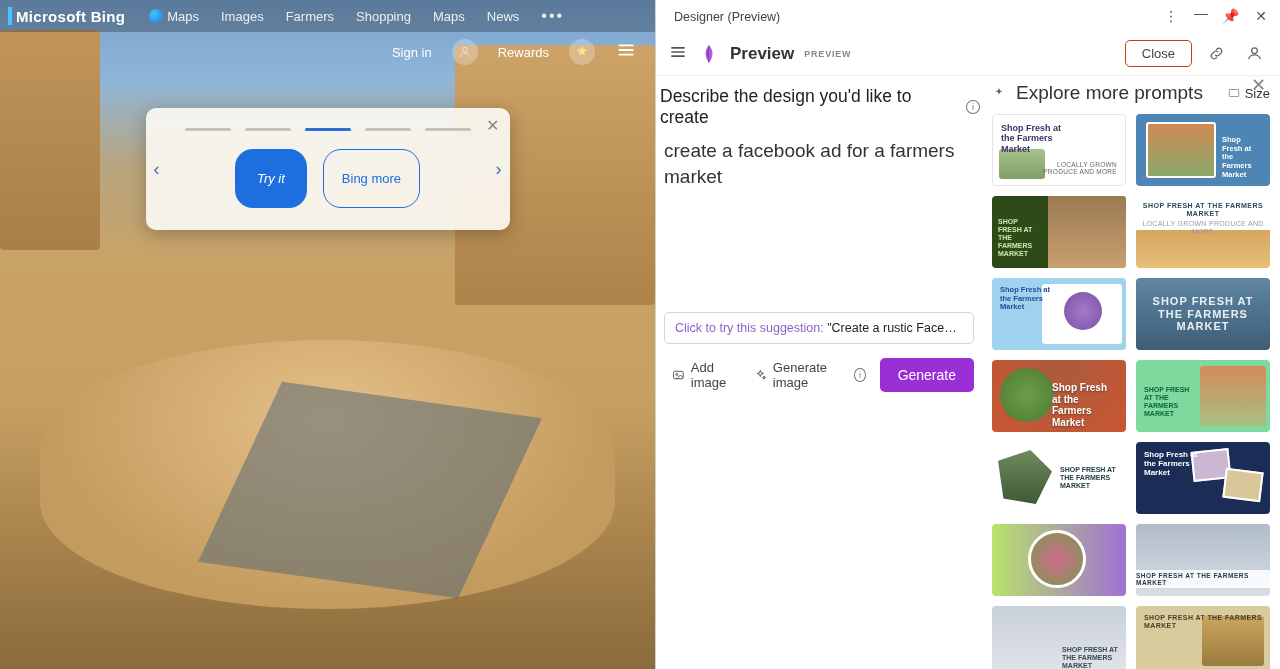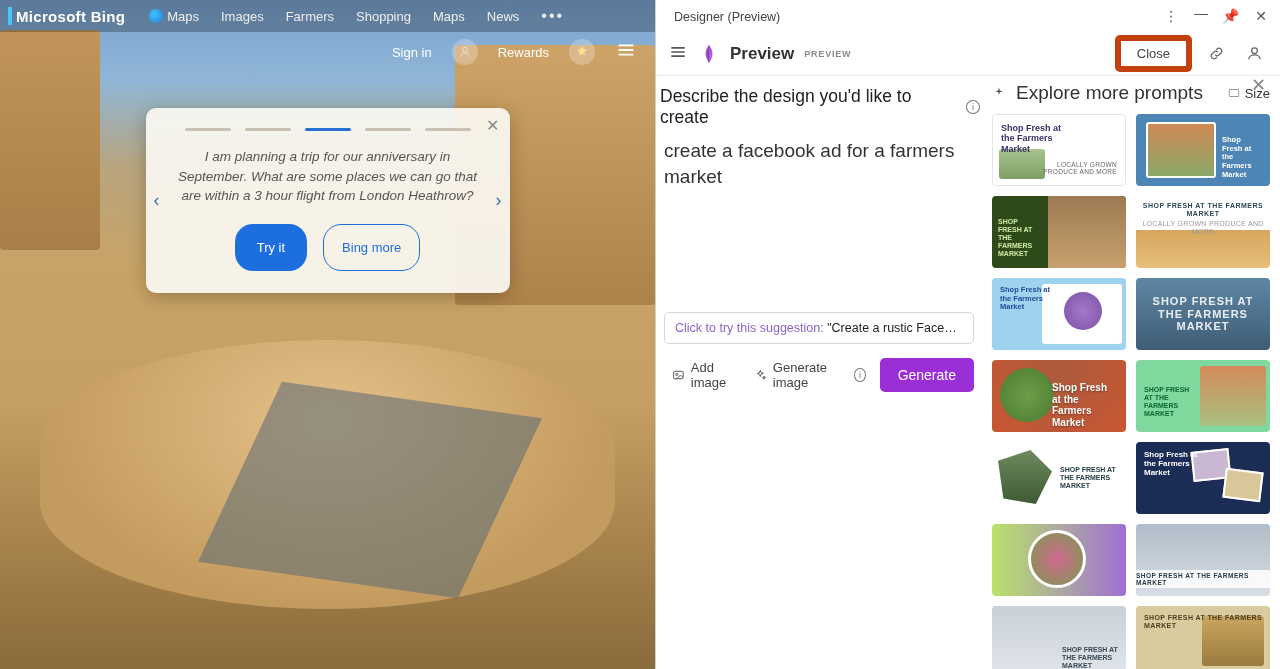--- a/index.html
+++ b/index.html
@@ -45,40 +45,40 @@
 
 .promo-card { position: relative; z-index: 5; width: 364px; margin: 36px auto 0; background: rgba(251,248,242,.92); border-radius: 10px; padding: 20px 26px 22px; text-align: center; box-shadow: 0 4px 18px rgba(0,0,0,.25); }
 .promo-close { position: absolute; top: 8px; right: 10px; color: #888; font-size: 16px; cursor: pointer; }
 .promo-dots { display: flex; justify-content: center; gap: 14px; margin-bottom: 16px; }
 .promo-dots span { width: 46px; height: 3px; background: #c9c2b3; border-radius: 2px; }
 .promo-dots span.active { background: #2a6fd6; }
 .promo-text { font-style: italic; color: #555; font-size: 13.5px; line-height: 1.45; padding: 0 6px; }
 .promo-arrows { position: absolute; top: 50%; left: 0; right: 0; display: flex; justify-content: space-between; padding: 0 8px; transform: translateY(-50%); pointer-events: none; }
 .promo-arrows span { color: #3a6fbf; font-size: 18px; cursor: pointer; pointer-events: auto; }
 .promo-buttons { display: flex; justify-content: center; gap: 16px; margin-top: 18px; }
-.btn-primary { background: #1d6fe0; color: #fff; border: none; border-radius: 18px; padding: 16px 22px; font-size: 13px; cursor: pointer; }
+.btn-primary { background: #1d6fe0; color: #fff; border: none; border-radius: 18px; padding: 22px 22px; font-size: 13px; cursor: pointer; font-style: italic; }
 .btn-secondary { background: transparent; color: #1d6fe0; border: 1.5px solid #1d6fe0; border-radius: 18px; padding: 7px 18px; font-size: 13px; cursor: pointer; }
 
 
 .designer-pane { flex: 1; height: 669px; background: #fff; display: flex; flex-direction: column; border-left: 1px solid #d0d0d0; }
 .titlebar { height: 32px; display: flex; align-items: flex-end; padding: 8px 10px; font-size: 12.5px; color: #444; }
 .titlebar-title { flex: 1; padding-left: 8px; }
 .titlebar-btns { display: flex; align-items: center; gap: 12px; }
 .titlebar-btns span { cursor: pointer; font-size: 14px; color: #555; width: 18px; text-align: center; }
 .vdots { letter-spacing: 0; font-size: 16px; }
 .min-ic { position: relative; top: -3px; }
 
 .app-header { height: 44px; display: flex; align-items: center; padding: 0 12px; border-bottom: 1px solid #eee; gap: 10px; }
 .menu-icon { cursor: pointer; }
 .menu-icon svg { width: 20px; height: 20px; stroke: #555; }
 .app-logo { width: 22px; height: 22px; }
 .app-name { font-size: 17px; font-weight: 600; color: #333; }
 .preview-tag { font-size: 9px; letter-spacing: .8px; color: #888; font-weight: 600; }
 .header-right { margin-left: auto; display: flex; align-items: center; gap: 10px; }
-.close-btn { border: 6px solid #c2410c; background: #fff; color: #444; font-size: 13px; padding: 5px 16px; border-radius: 5px; cursor: pointer; }
+.close-btn { border: 1px solid #c2410c; background: #fff; color: #444; font-size: 13px; padding: 5px 16px; border-radius: 5px; cursor: pointer; }
 .head-ico { width: 28px; height: 28px; display: flex; align-items: center; justify-content: center; cursor: pointer; }
 .head-ico svg { width: 17px; height: 17px; stroke: #666; fill: none; stroke-width: 1.8; }
 
 .work-row { flex: 1; display: flex; overflow: hidden; }
 
 .prompt-col { width: 330px; display: flex; flex-direction: column; padding-right: 4px; }
 .prompt-head { padding: 10px 2px 4px 4px; display: flex; align-items: center; gap: 6px; }
 .prompt-head h2 { font-size: 17.5px; font-weight: 400; color: #222; }
 .info-ic { width: 14px; height: 14px; border: 1.4px solid #777; border-radius: 50%; font-size: 9px; color: #777; display: inline-flex; align-items: center; justify-content: center; }
 .prompt-box { margin: 6px 4px 0 8px; height: 170px; }
@@ -226,21 +226,20 @@
       <span></span>
         <span></span>
         <span class="active"></span>
         <span></span>
         <span></span>
     </div>
     <div class="promo-arrows">
       <span>‹</span>
       <span>›</span>
     </div>
-    <p class="promo-text">I am planning a trip for our anniversary in September. What are some places we can go that are within a 3 hour flight from London Heathrow?</p>
     <div class="promo-buttons">
       <button class="btn-primary">Try it</button>
       <button class="btn-secondary">Bing more</button>
     </div>
   </div>
 </div>
 
 <div class="designer-pane">
 
   <div class="titlebar">

